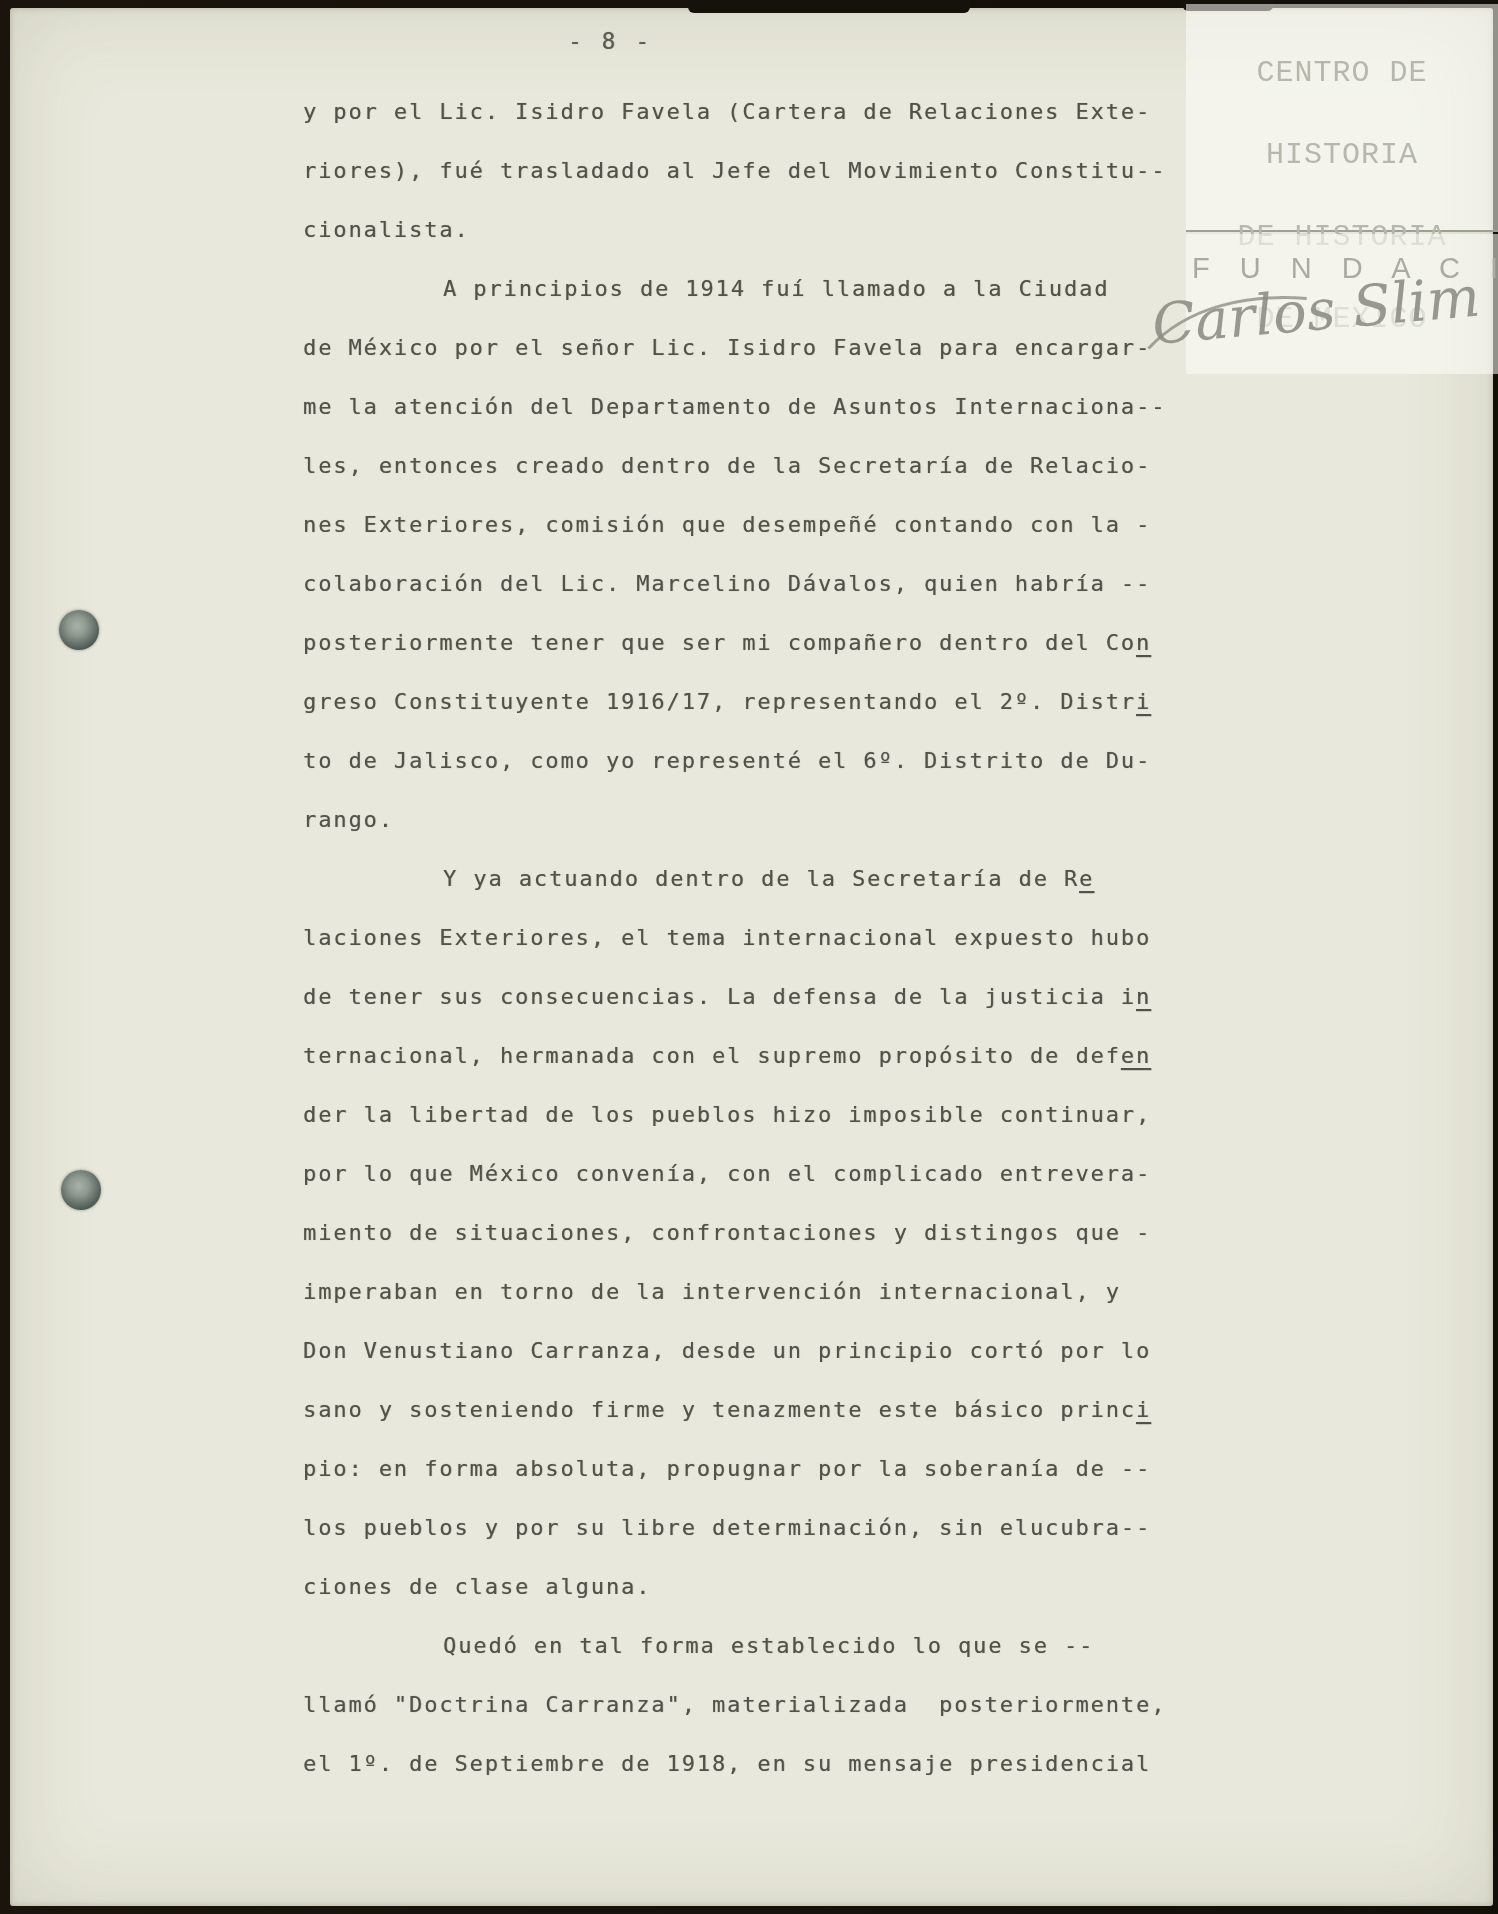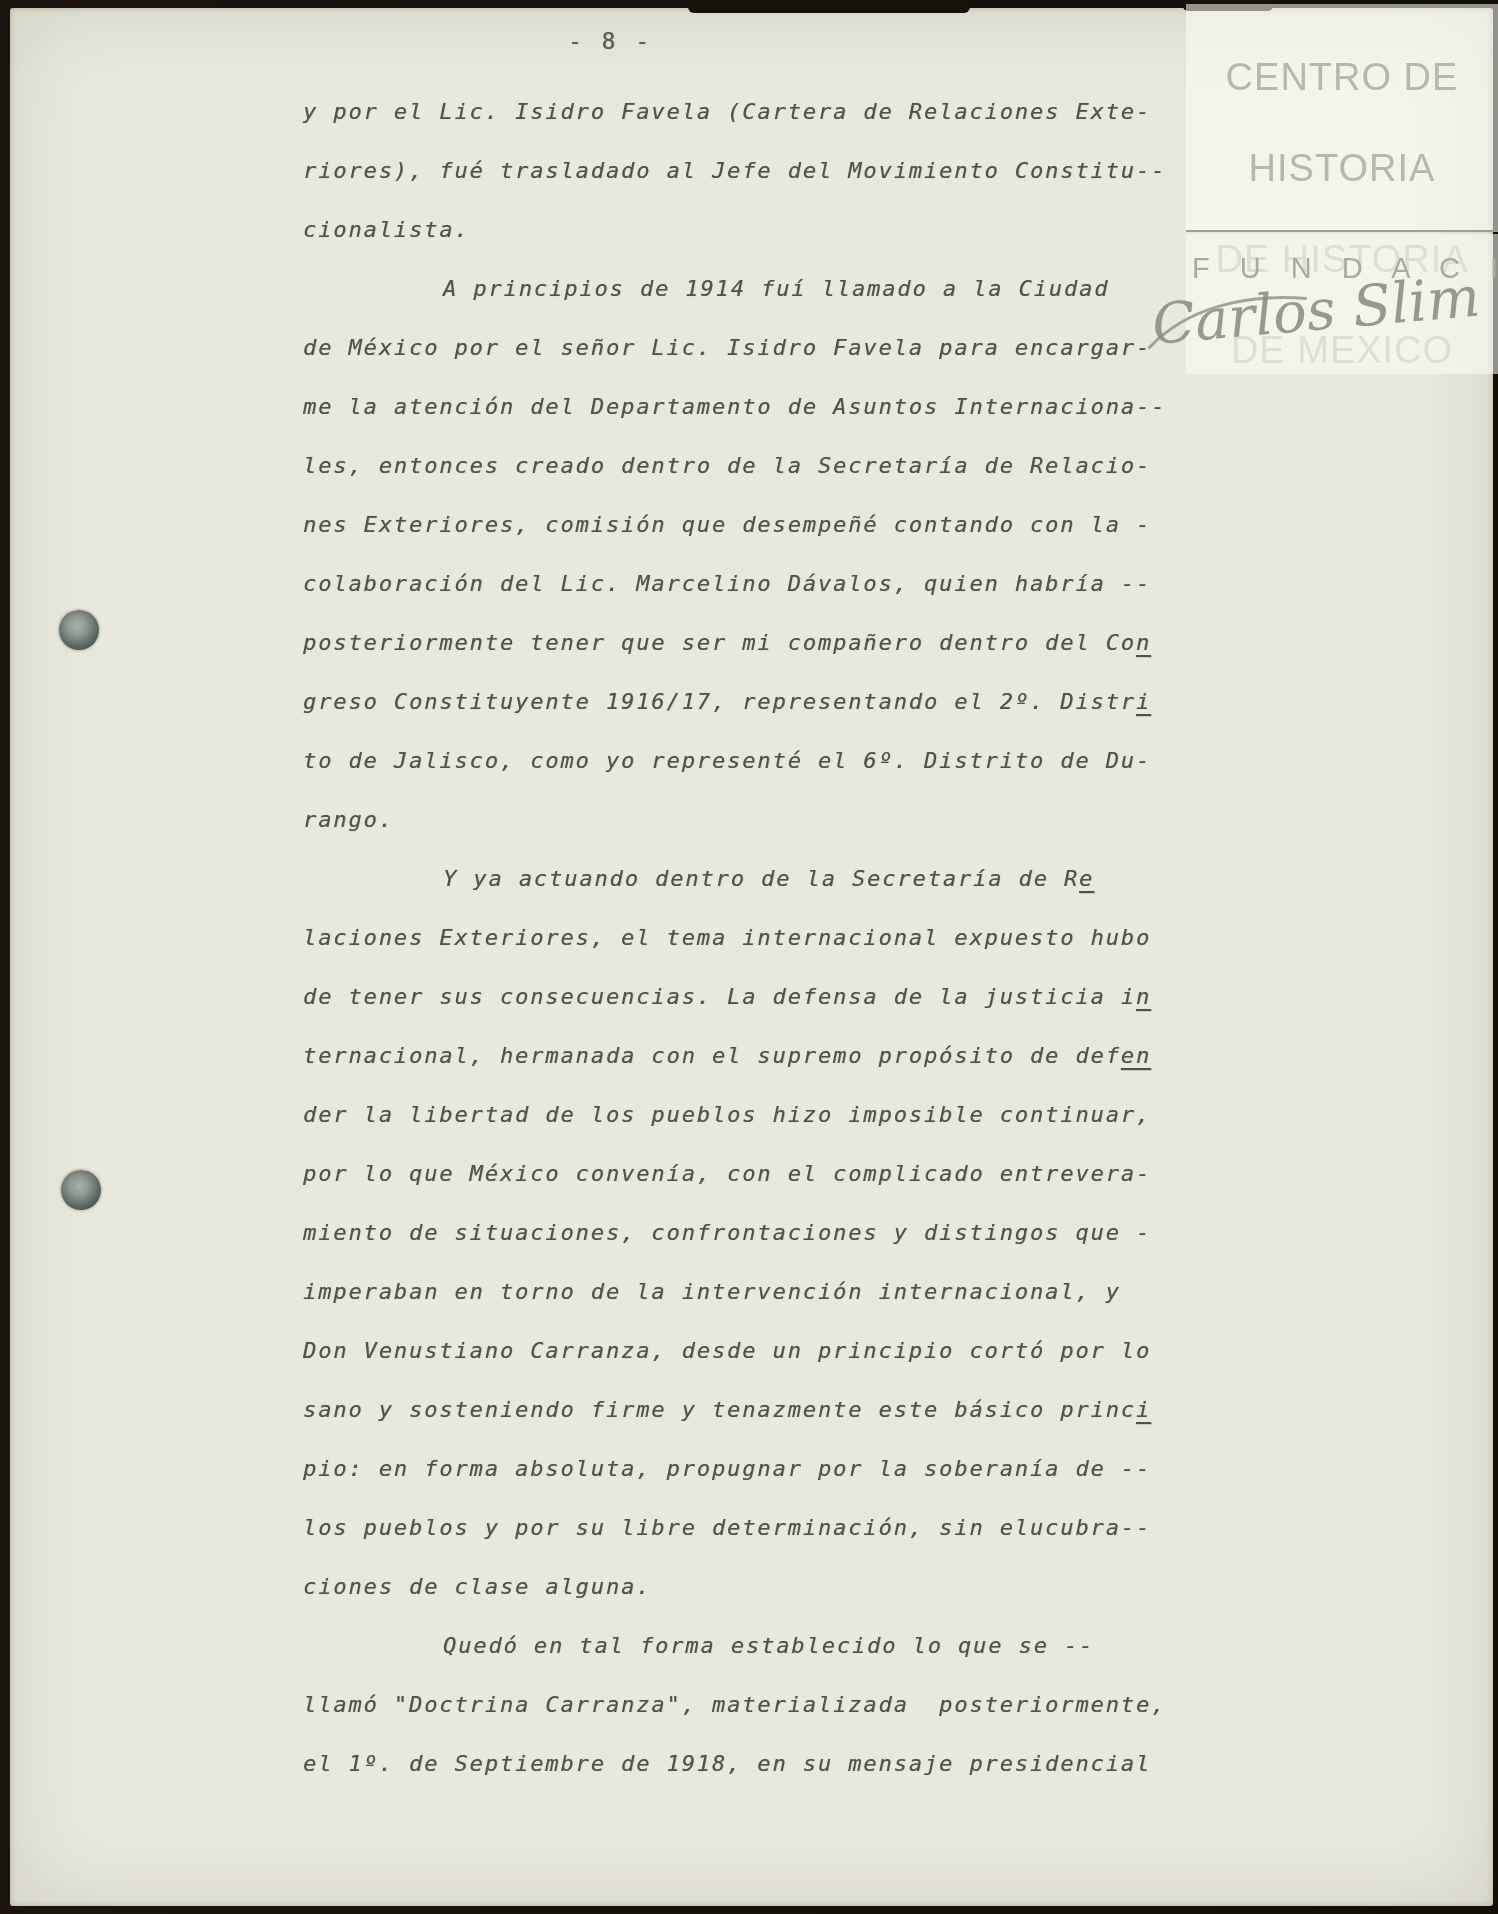--- a/index.html
+++ b/index.html
@@ -10,35 +10,35 @@
   .edge-notch{position:absolute;background:#15110b;}
   .notch-a{left:688px;top:0;width:282px;height:13px;border-radius:0 0 6px 6px;}
   .notch-b{left:1183px;top:0;width:90px;height:11px;border-radius:0 0 5px 5px;}
 
   .page-number{position:absolute;left:500px;top:28px;width:220px;text-align:center;
                font-size:23px;letter-spacing:3px;color:#5b5c53;white-space:pre;
                text-shadow:.4px .4px .8px rgba(70,70,60,.55);}
   .body-text{position:absolute;left:303px;top:82px;width:882px;font-size:22px;line-height:59px;
              letter-spacing:1.9px;color:var(--ink,#51524a);white-space:pre;
              text-shadow:.4px .4px .7px rgba(70,70,58,.5);}
-  .line{height:59px;font-style:italic;}
+  .line{height:59px;}
   .line.indent{padding-left:140px;}
   .line .u{text-decoration:underline;text-underline-offset:5px;}
 
   .hole{position:absolute;width:40px;height:40px;border-radius:50%;
         background:radial-gradient(circle at 45% 40%, #a9b2a8 0%, #8d988f 30%, #5c6962 62%, #39433e 88%, #2e3733 100%);
         box-shadow:0 0 3px rgba(40,45,40,.5);}
   .hole-top{left:59px;top:610px;}
   .hole-bottom{left:61px;top:1170px;}
 
   .wm-panel{position:absolute;background:rgba(253,253,249,.55);}
   .wm-top{left:1186px;top:4px;width:312px;height:228px;border-bottom:2px solid #9ba194;
           display:flex;flex-direction:column;justify-content:space-evenly;align-items:center;padding:4px 0;box-sizing:border-box;}
   .wm-bottom{left:1186px;top:234px;width:312px;height:140px;}
-  .wm-line{font-family:Liberation Sans, sans-serif;font-size:38px;color:var(--watermark,#b6b8ac);
+  .wm-line{font-family:Liberation Mono, monospace;font-size:30px;color:var(--watermark,#b6b8ac);
            letter-spacing:1px;white-space:nowrap;margin-top:48px;}
   .wm-foundation{position:absolute;left:1192px;top:252px;width:306px;font-family:"Liberation Sans",sans-serif;
                  font-weight:400;font-size:29px;letter-spacing:11px;color:#a9ab9f;white-space:nowrap;}
   .signature{position:absolute;left:1128px;top:238px;width:370px;height:150px;transform:rotate(-5deg);}
   .signature svg{width:100%;height:100%;}
   .signature text{font-family:"DejaVu Serif",serif;font-style:italic;font-size:56px;fill:#8d9086;opacity:.9;}
   .sig-flourish{stroke:#8d9086;stroke-width:3;fill:none;opacity:.8;}
 </style>
 </head>
 <body>

